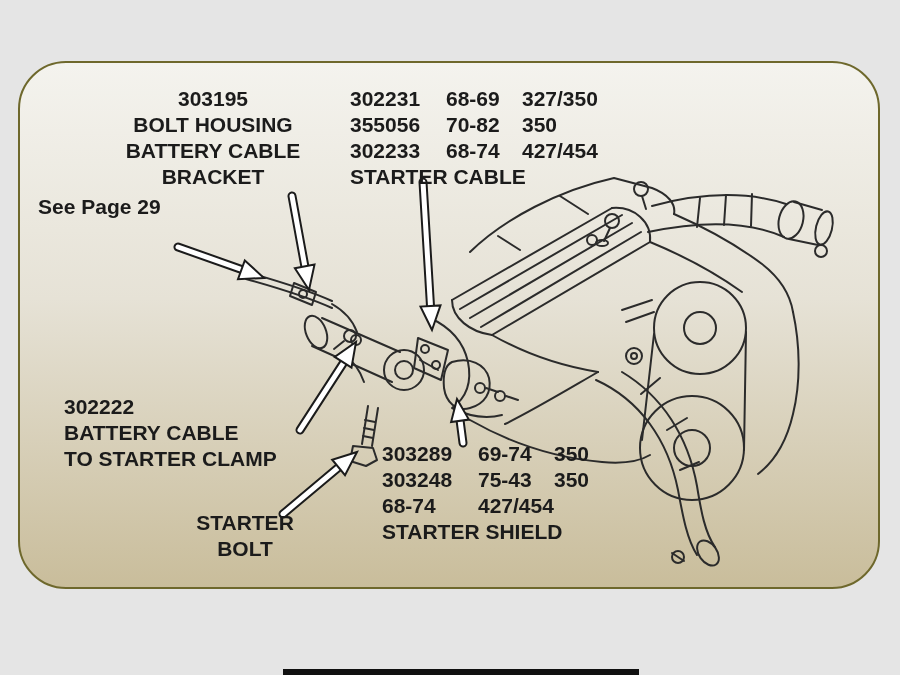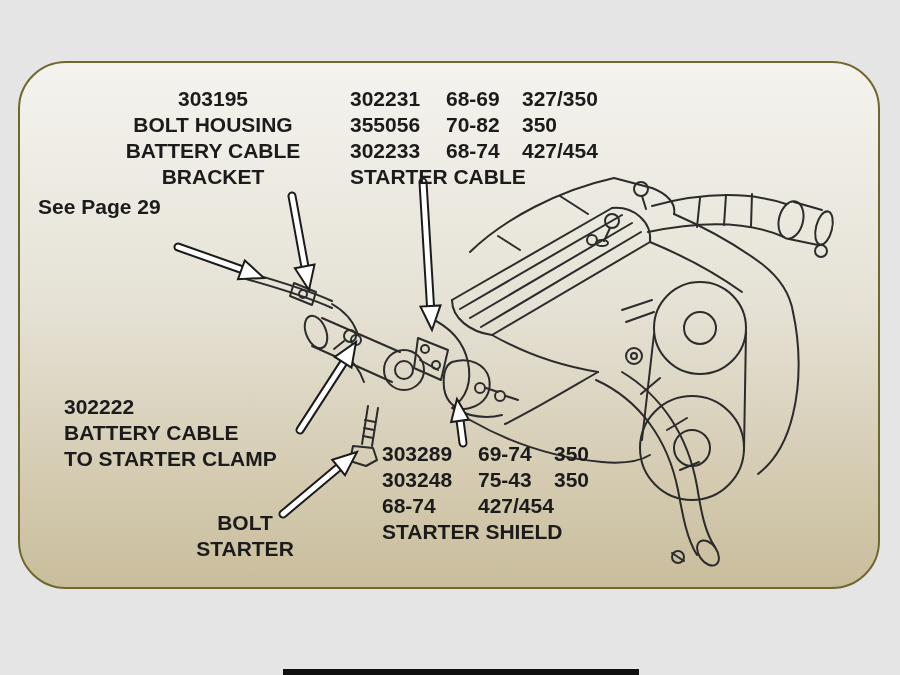--- a/index.html
+++ b/index.html
@@ -211,22 +211,22 @@
     <div>See Page 29</div>
   </div>
 
   <div class="label" style="left:64px;top:394px;">
     <div>302222</div>
     <div>BATTERY CABLE</div>
     <div>TO STARTER CLAMP</div>
   </div>
 
   <div class="label center" style="left:170px;top:510px;width:150px;">
+    <div>STARTER</div>
     <div>BOLT</div>
-    <div>STARTER</div>
   </div>
 
   <div class="label" style="left:382px;top:441px;">
     <div class="prow">
       <span>303289</span>
       <span>69-74</span>
       <span>350</span>
     </div>
     <div class="prow">
       <span>303248</span>

